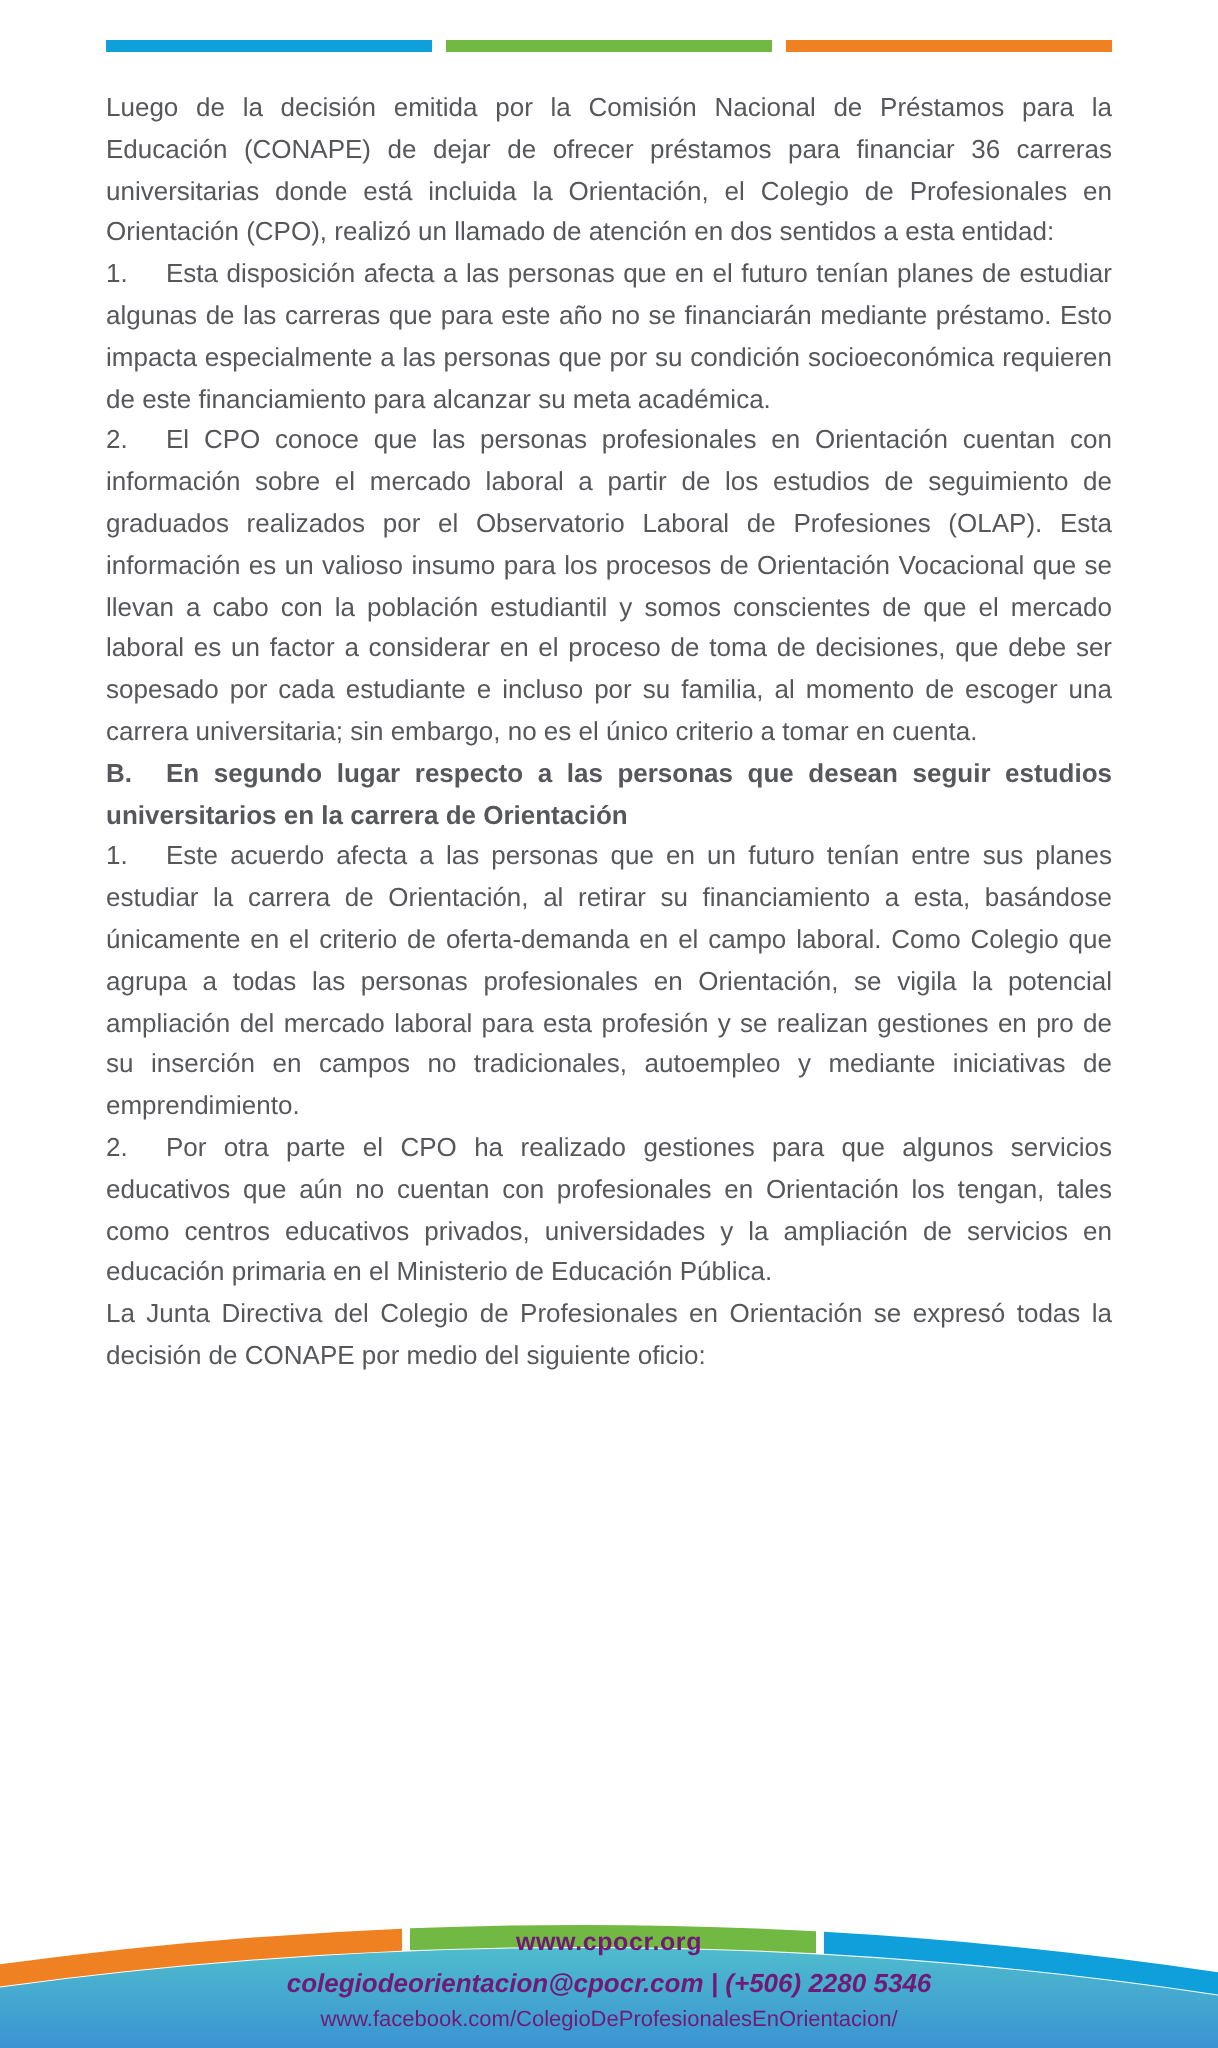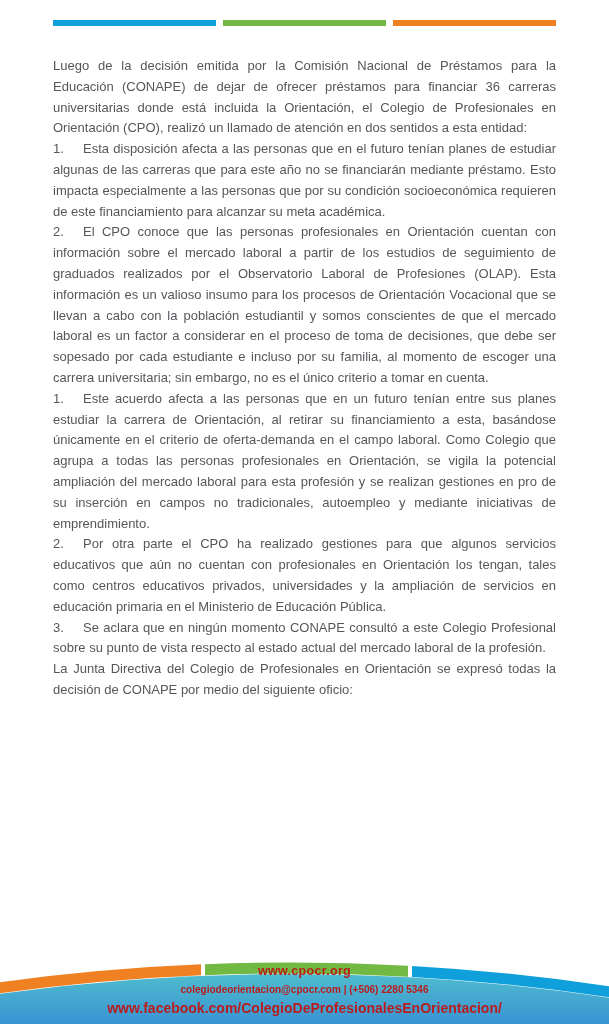--- a/index.html
+++ b/index.html
@@ -24,21 +24,21 @@
   }
   .top-bar .seg { flex: 1; height: 100%; }
   .seg-blue   { background: #0fa0db; }
   .seg-green  { background: #72b944; }
   .seg-orange { background: #ef8122; }
 
   
   .content {
     position: absolute;
     left: 53px;
-    top: 56px;
+    top: 44px;
     width: 503px;
     color: #55575a;
     font-size: 13px;
     line-height: 20.8px;
     text-align: justify;
     hyphens: auto;
   }
   .content p { margin: 0; }
   .para-intro   { margin-bottom: 22px; }
   .sec-heading  { font-weight: bold; margin-bottom: 28px; }
@@ -57,36 +57,37 @@
     bottom: 0;
     width: 609px;
     height: 70px;
   }
   .footer-text {
     position: absolute;
     left: 0;
     right: 0;
     bottom: 8px;
     text-align: center;
-    color: #b91c1c;
+    color: #701a75;
   }
   .footer-site {
     font-size: 12.5px;
     font-weight: bold;
     letter-spacing: 0.3px;
     margin-bottom: 6px;
   }
   .footer-contact {
-    font-size: 10px;
+    font-size: 13px;
     font-weight: bold;
     margin-bottom: 5px;
+    font-style: italic;
   }
   .footer-facebook {
-    font-size: 14px;
-    font-weight: bold;
+    font-size: 11px;
+    font-weight: normal;
   }
 </style>
 </head>
 <body>
 
 <div class="page">
 
   <div class="top-bar">
     <div class="seg seg-blue"></div>
     <div class="seg seg-green"></div>
@@ -99,32 +100,32 @@
 
 
     <p>
       <span class="num-label">1.</span><span>Esta disposición afecta a las personas que en el futuro tenían planes de estudiar algunas de las carreras que para este año no se financiarán mediante préstamo. Esto impacta especialmente a las personas que por su condición socioeconómica requieren de este financiamiento para alcanzar su meta académica.</span>
     </p>
 
     <p>
       <span class="num-label">2.</span><span>El CPO conoce que las personas profesionales en Orientación cuentan con información sobre el mercado laboral a partir de los estudios de seguimiento de graduados realizados por el Observatorio Laboral de Profesiones (OLAP). Esta información es un valioso insumo para los procesos de Orientación Vocacional que se llevan a cabo con la población estudiantil y somos conscientes de que el mercado laboral es un factor a considerar en el proceso de toma de decisiones, que debe ser sopesado por cada estudiante e incluso por su familia, al momento de escoger una carrera universitaria; sin embargo, no es el único criterio a tomar en cuenta.</span>
     </p>
 
+    <p class="sec-heading sec-b-heading">
+      <span class="num-label">B.</span><span>En segundo lugar respecto a las personas que desean seguir estudios universitarios en la carrera de Orientación</span>
+    </p>
 
     <p>
       <span class="num-label">1.</span><span>Este acuerdo afecta a las personas que en un futuro tenían entre sus planes estudiar la carrera de Orientación, al retirar su financiamiento a esta, basándose únicamente en el criterio de oferta-demanda en el campo laboral. Como Colegio que agrupa a todas las personas profesionales en Orientación, se vigila la potencial ampliación del mercado laboral para esta profesión y se realizan gestiones en pro de su inserción en campos no tradicionales, autoempleo y mediante iniciativas de emprendimiento.</span>
     </p>
 
     <p>
       <span class="num-label">2.</span><span>Por otra parte el CPO ha realizado gestiones para que algunos servicios educativos que aún no cuentan con profesionales en Orientación los tengan, tales como centros educativos privados, universidades y la ampliación de servicios en educación primaria en el Ministerio de Educación Pública.</span>
     </p>
 
-    <p>
-      <span class="num-label">3.</span><span>Se aclara que en ningún momento CONAPE consultó a este Colegio Profesional sobre su punto de vista respecto al estado actual del mercado laboral de la profesión.</span>
-    </p>
 
     <p class="closing">La Junta Directiva del Colegio de Profesionales en Orientación se expresó todas la decisión de CONAPE por medio del siguiente oficio:</p>
 
   </div>
 
   <svg class="footer-wave" viewBox="0 0 609 70" preserveAspectRatio="none" aria-hidden="true">
     <defs>
       <linearGradient id="tealGrad" x1="0" y1="0" x2="0" y2="1">
         <stop offset="0" stop-color="#4fbccd"></stop>
         <stop offset="1" stop-color="#3a93d3"></stop>

